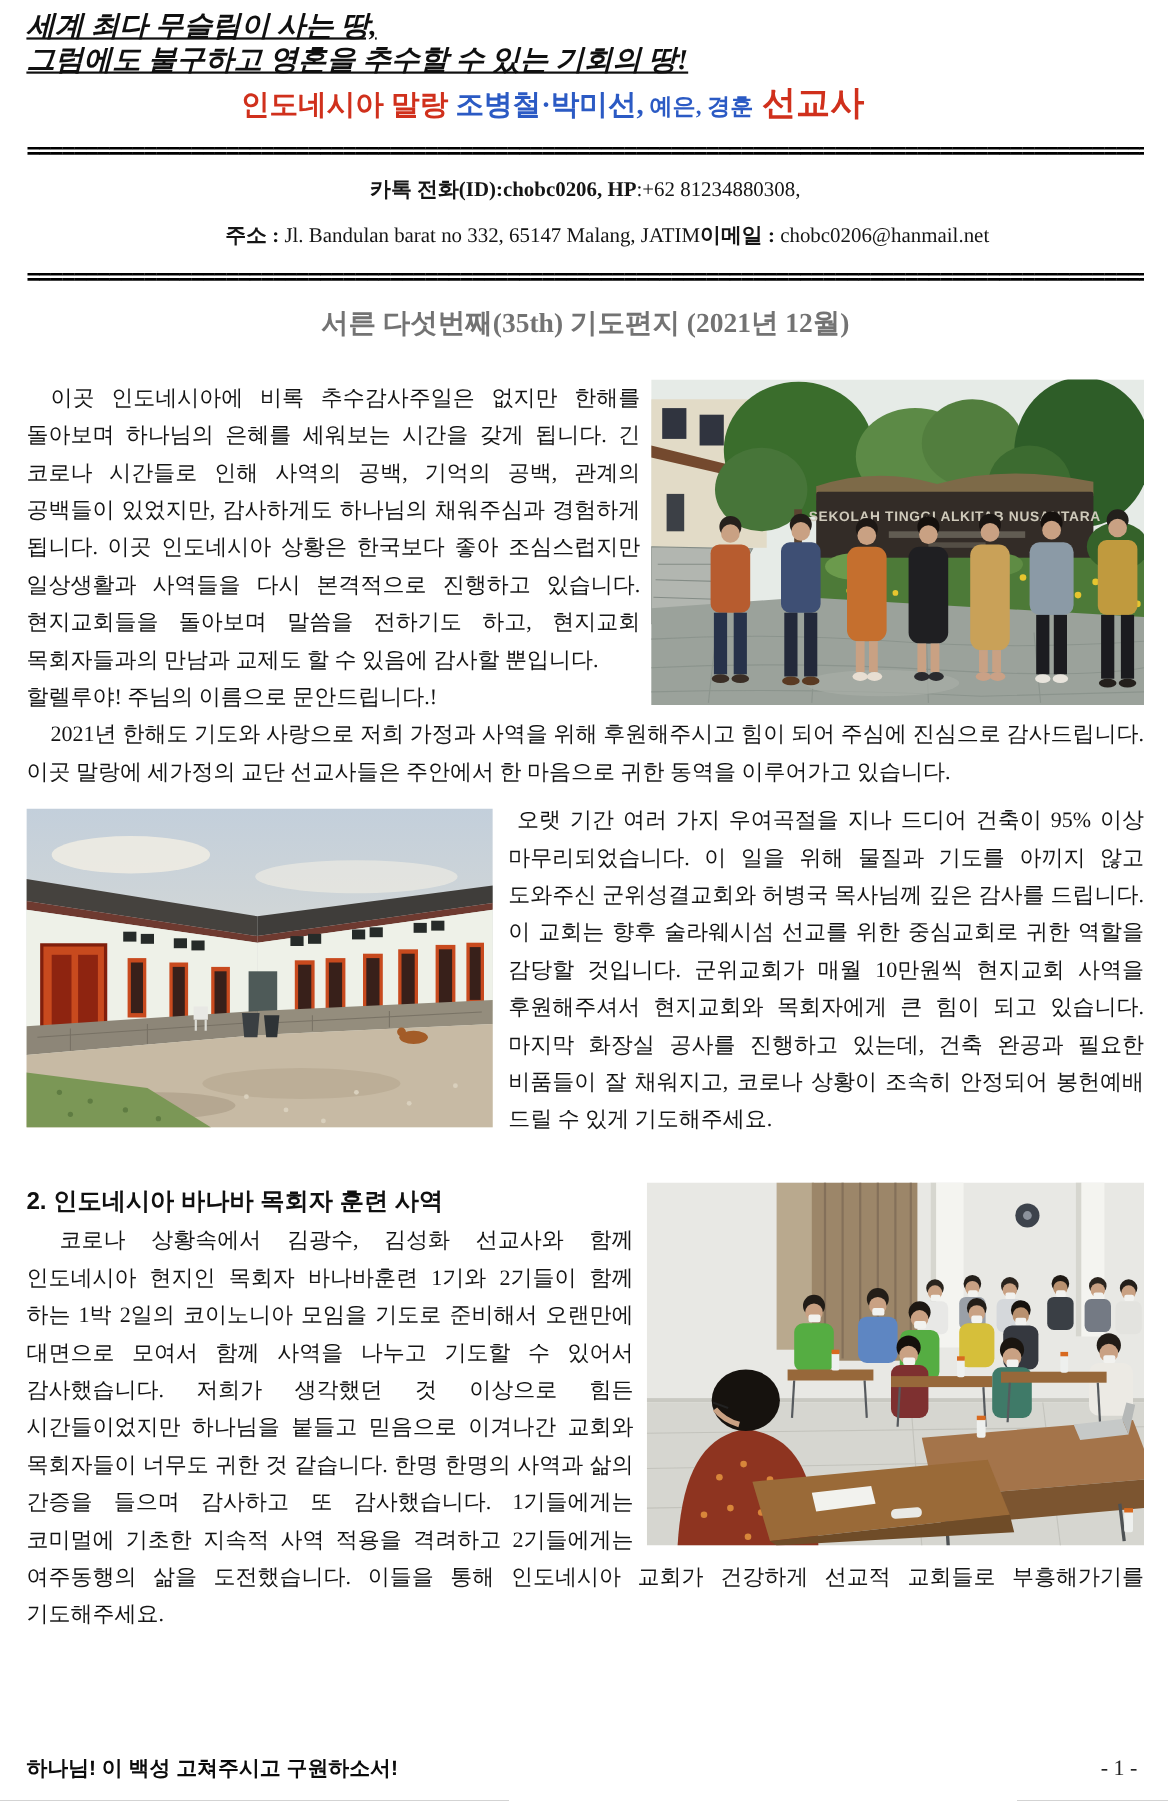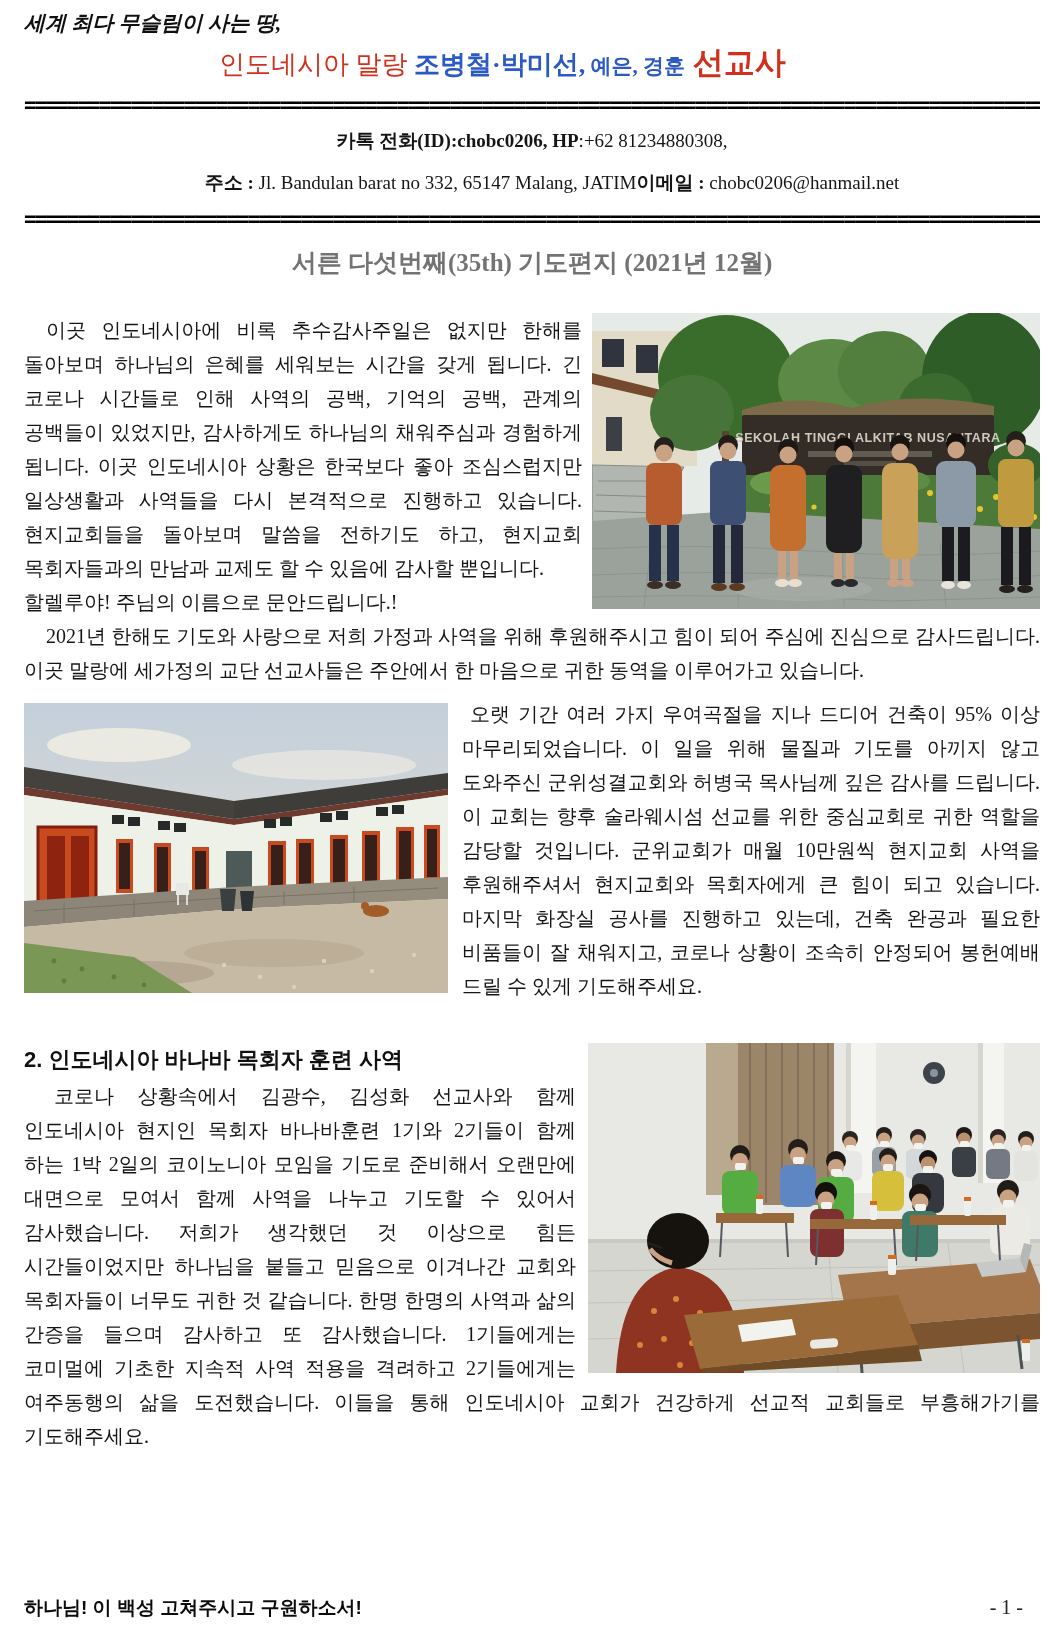--- a/index.html
+++ b/index.html
@@ -1,21 +1,21 @@
 <!DOCTYPE html>
 <html><head>
 <meta charset="utf-8">
 <style>
   html,body{margin:0;padding:0;background:#9a9a9a;}
   .page{width:1062px;height:1637px;background:#ffffff;position:relative;overflow:hidden;
         font-family:"Liberation Serif","DejaVu Serif",serif;color:#151515;
         box-sizing:border-box;padding:8px 22px 0 24px;margin:0 auto;}
-  .tagline{font-style:italic;font-weight:700;font-size:21px;line-height:31px;color:#101010;white-space:nowrap;}
+  .tagline{font-style:italic;font-weight:700;font-size:26px;line-height:31px;color:#101010;white-space:nowrap;text-decoration:underline;}
   .main-title{margin:4px 0 0 195px;line-height:40px;white-space:nowrap;}
-  .mt-red{color:#d0301c;font-weight:400;font-size:26px;text-align:center;}
+  .mt-red{color:#d0301c;font-weight:700;font-size:26px;text-align:center;}
   .mt-blue{color:#2b5ac4;font-weight:700;font-size:26px;}
   .mt-blue-small{color:#2b5ac4;font-weight:700;font-size:21px;}
   .mt-red-big{color:#d0301c;font-weight:700;font-size:31px;}
   .sep{font-family:"DejaVu Sans Mono",monospace;font-weight:700;font-size:21px;line-height:22px;
        letter-spacing:-2px;white-space:nowrap;overflow:hidden;margin-top:6px;color:#000;}
   .sep.second{margin-top:10px;}
   .contact-row{display:flex;justify-content:center;font-size:19px;line-height:30px;}
   .contact-row.first{margin-top:10px;}
   .contact-row.second{margin-top:12px;margin-bottom:10px;margin-left:40px;}
   .blab{font-weight:700;}
@@ -27,31 +27,32 @@
   .photo1{float:right;margin:0 0 6px 10px;}
   .photo2{float:left;margin:6px 14px 8px 0;}
   .photo3{float:right;margin:2px 0 8px 12px;}
   .section1{margin-top:10px;}
   .section2{margin-top:38px;}
   .sec-head{font-family:"Liberation Sans","DejaVu Sans",sans-serif;font-size:22px;line-height:38px;
             font-weight:700;margin:0;color:#101010;text-align:left;}
   .sec-body{margin:0;}
   .s1-indent{text-indent:8px;}
   .s2-indent{text-indent:30px;}
-  .page-footer{position:absolute;left:24px;right:39px;bottom:16px;display:flex;
+  .page-footer{position:absolute;left:24px;right:28px;bottom:16px;display:flex;
                justify-content:space-between;align-items:baseline;}
   .footer-left{font-family:"Liberation Sans","DejaVu Sans",sans-serif;font-weight:700;font-size:19px;color:#0b0b0b;}
   .footer-page{font-size:20px;color:#222;}
 </style>
 </head>
 <body>
 
 <div class="page">
 
   <div class="tagline">세계 최다 무슬림이 사는 땅,</div>
+  <div class="tagline">그럼에도 불구하고 영혼을 추수할 수 있는 기회의 땅!</div>
 
   <div class="main-title">
     <span class="mt-red">인도네시아 말랑</span><span class="mt-blue"> 조병철·박미선,</span><span class="mt-blue-small"> 예은, 경훈</span><span class="mt-red-big"> 선교사</span>
   </div>
 
   <div class="sep">==============================================================================================================</div>
 
   <div class="contact-row first">
     <span><span class="blab">카톡 전화(ID):chobc0206, HP</span><span>:+62 81234880308,</span></span>
   </div>

